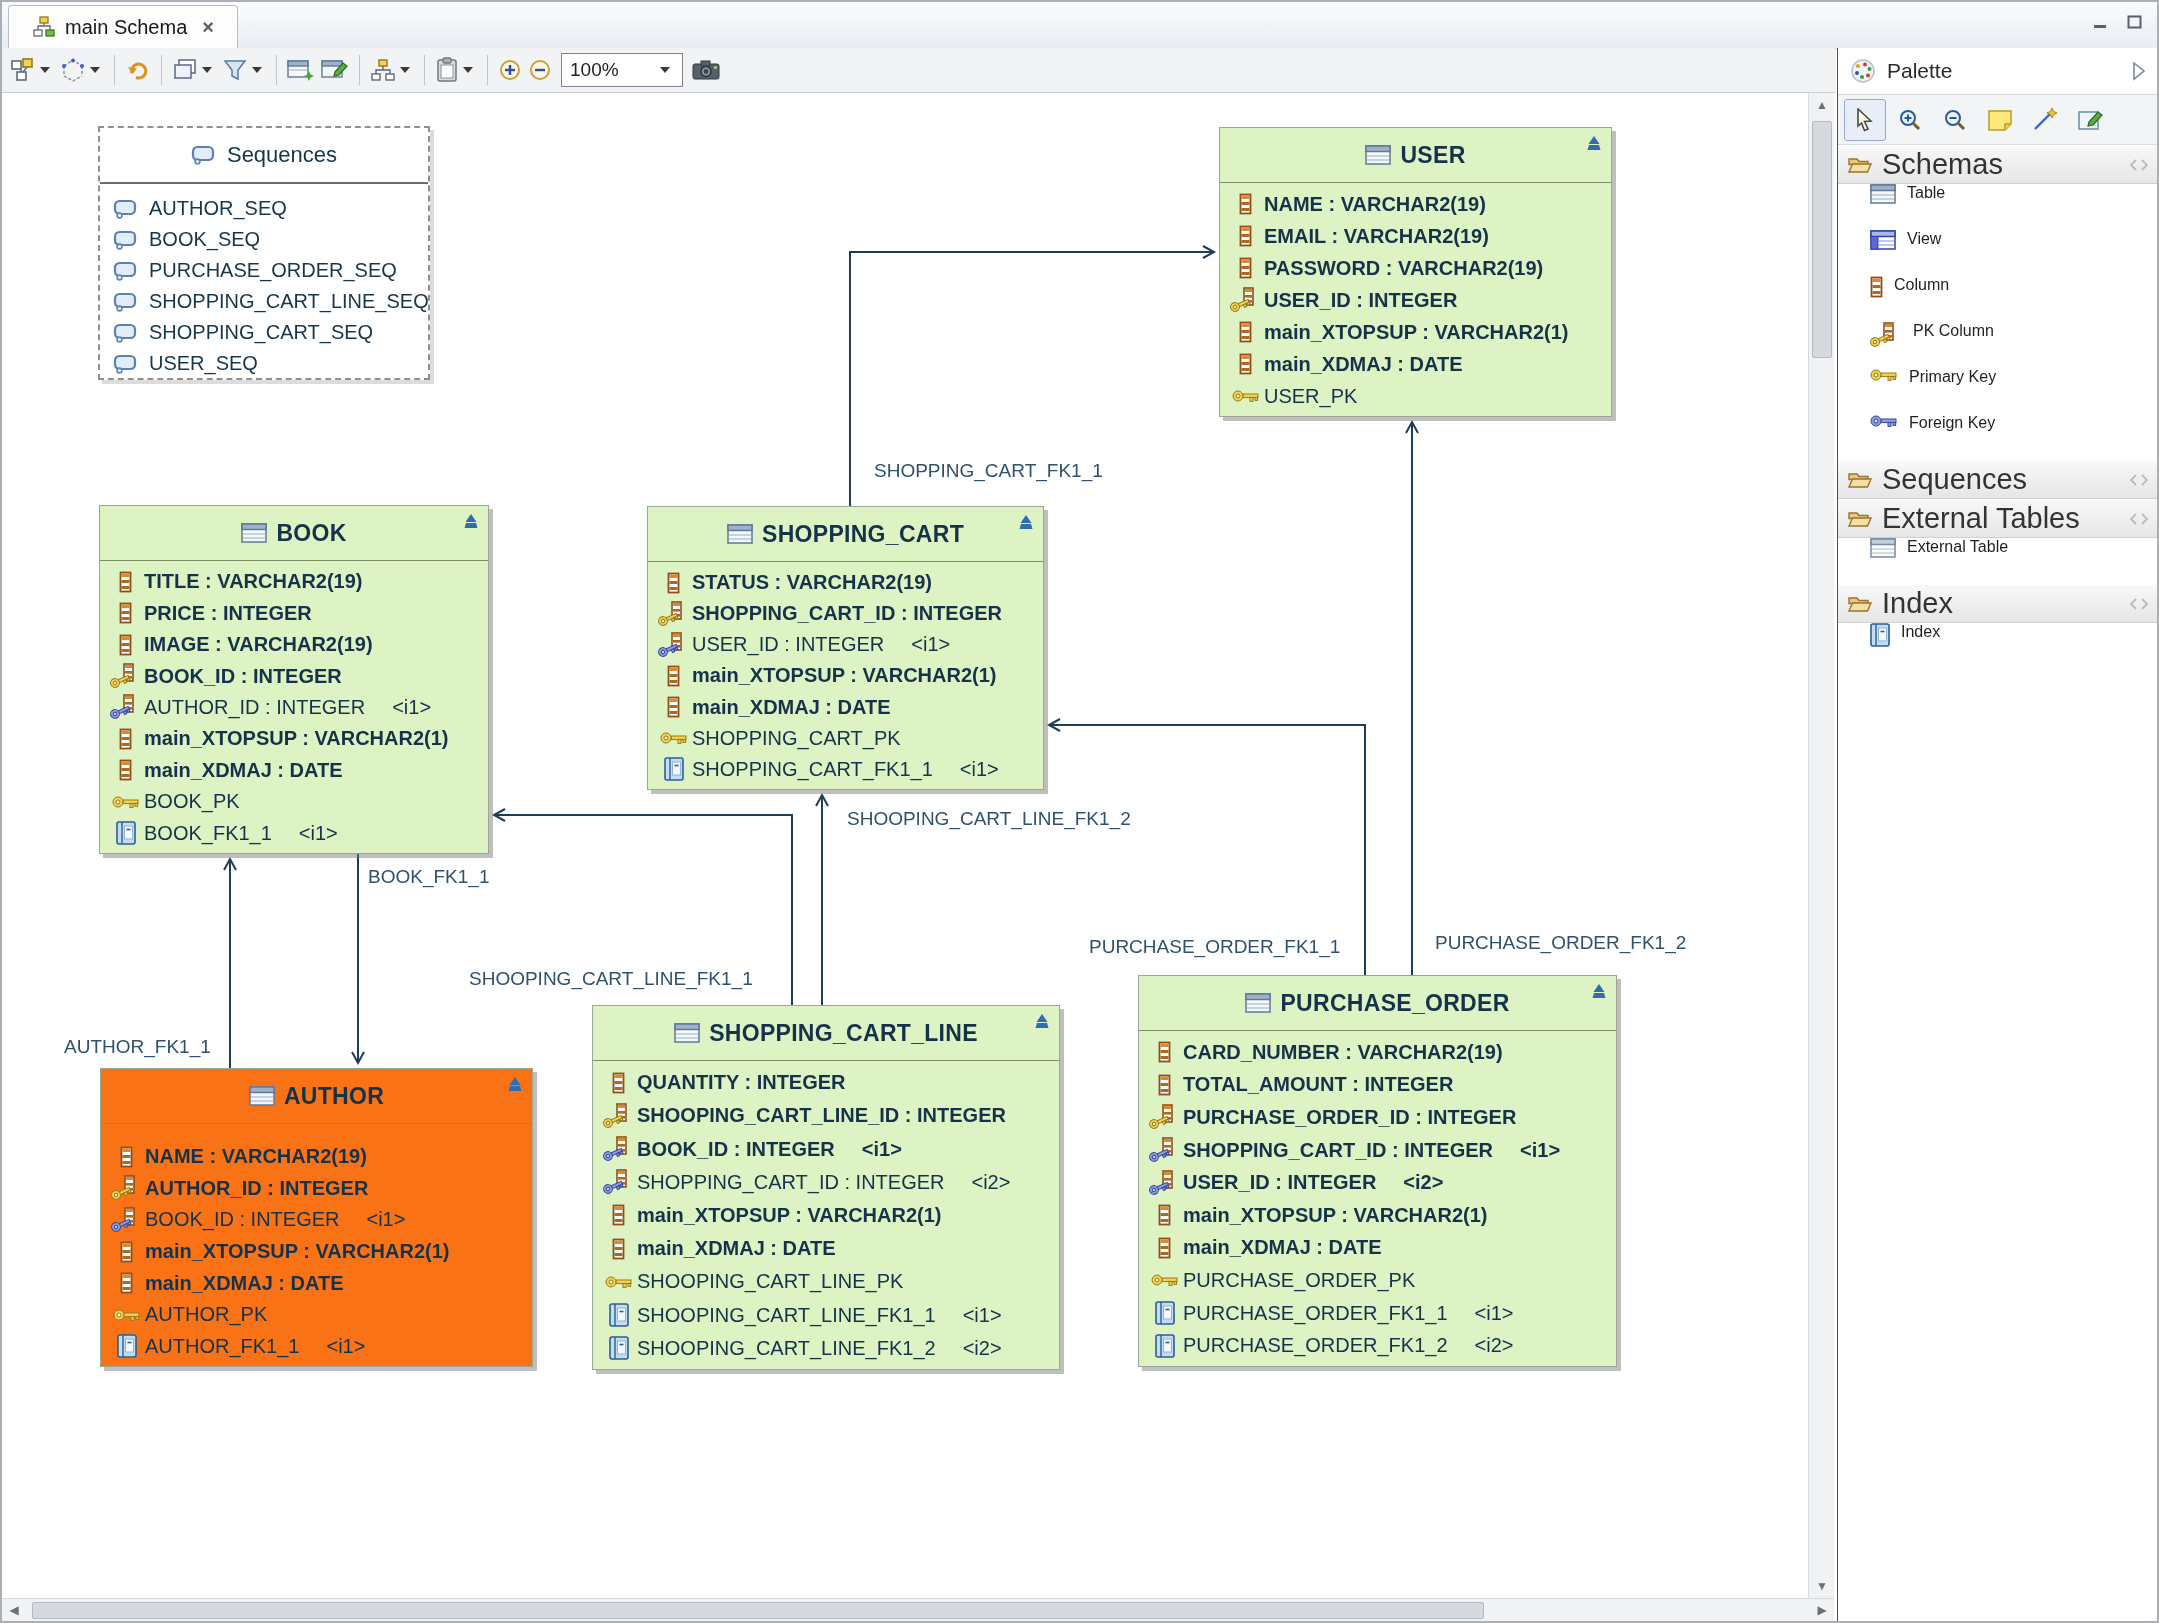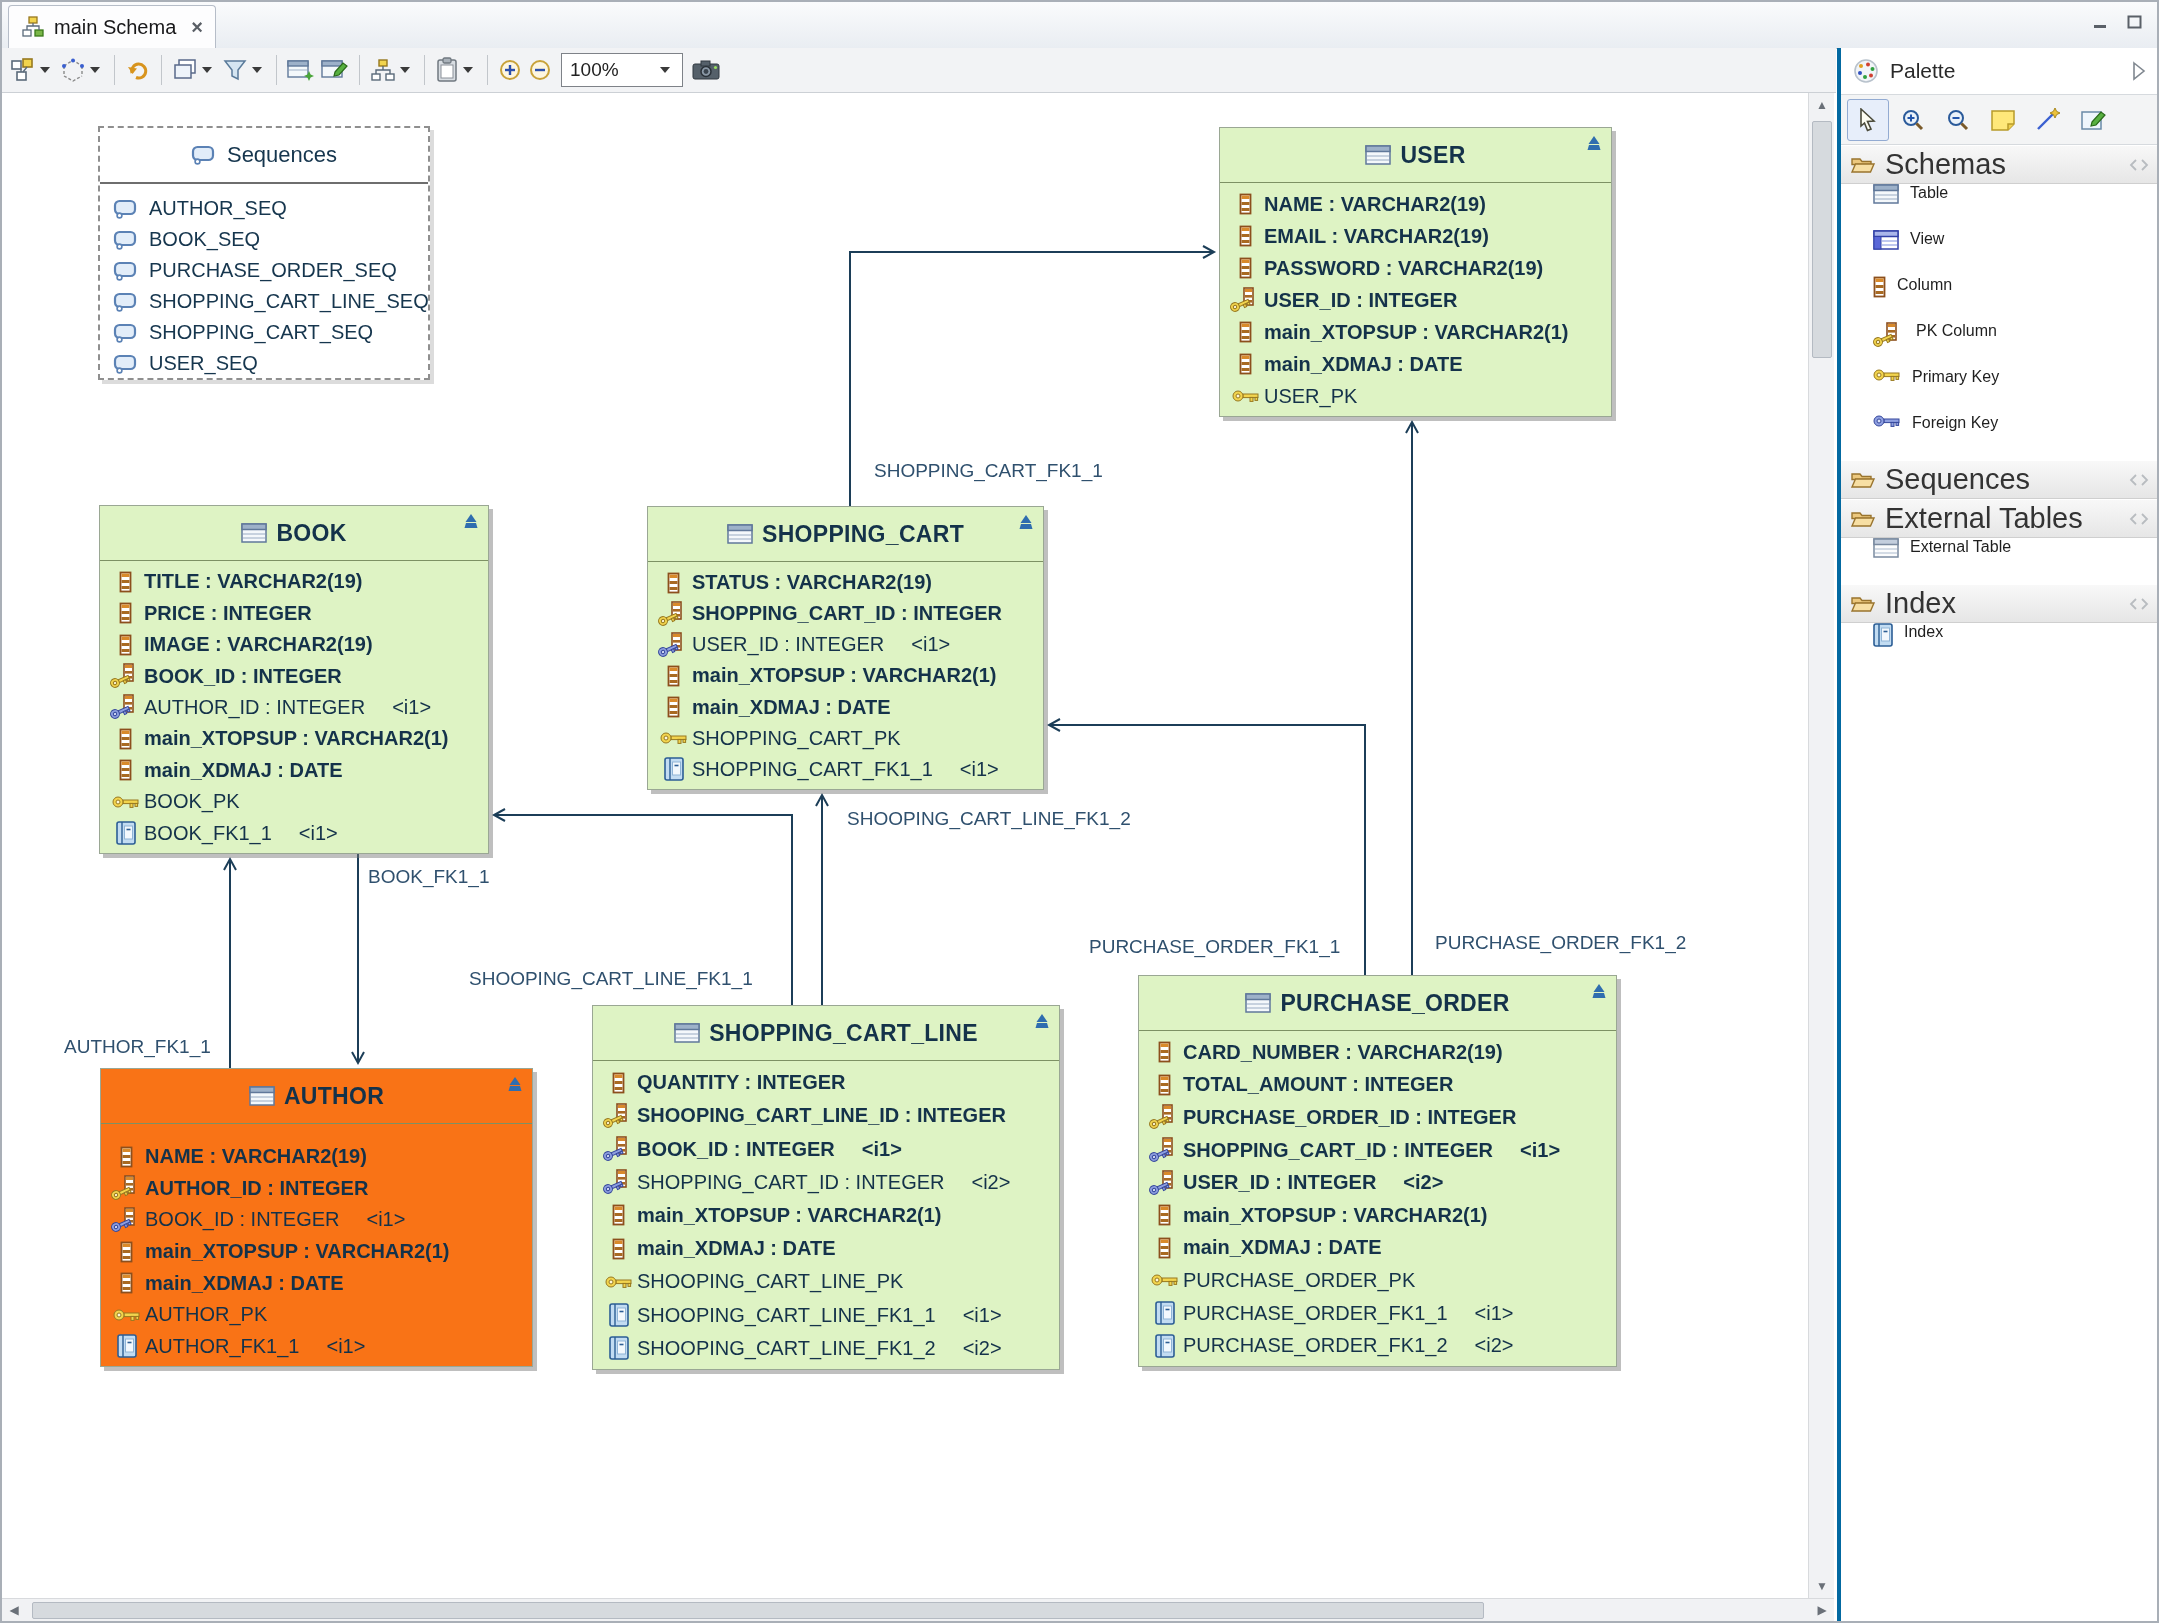--- a/index.html
+++ b/index.html
@@ -3,21 +3,21 @@
 <meta charset="utf-8">
 <style>
   html,body{margin:0;padding:0;background:#c9cdd3;}
   #app{position:relative;width:2159px;height:1623px;background:#ffffff;border:2px solid #a9afb7;
        box-sizing:border-box;font-family:"Liberation Sans","DejaVu Sans",sans-serif;overflow:hidden;}
 
   
   #tabbar{position:absolute;left:0;top:0;width:2155px;height:46px;
           background:linear-gradient(#fafbfc,#e9edf2);border-bottom:1px solid #c6ccd4;z-index:5;}
   #tab{position:absolute;left:6px;top:3px;height:42px;display:flex;align-items:center;gap:9px;
-       padding:0 12px;background:#fdfdfe;border:1px solid #b6bdc8;border-bottom:none;
+       padding:0 23px;background:#fdfdfe;border:1px solid #b6bdc8;border-bottom:none;
        border-radius:4px 4px 0 0;}
   #tab-label{font-size:20px;color:#18181a;}
   #tab-close{font-size:20px;font-weight:bold;color:#5a5f66;margin-left:6px;cursor:default;}
   #win-controls{position:absolute;right:12px;top:10px;display:flex;gap:14px;}
   #win-controls span{line-height:0;}
 
   
   #toolbar{position:absolute;left:0;top:46px;width:1834px;height:45px;background:#f2f3f5;
            border-bottom:1px solid #ccd0d5;display:flex;align-items:center;padding:0 5px;
            box-sizing:border-box;z-index:5;}
@@ -61,21 +61,21 @@
   #hscroll{position:absolute;left:0;top:1596px;width:1832px;height:23px;background:#f1f2f4;
            border-top:1px solid #d8dadd;box-sizing:border-box;z-index:4;}
   .sbtn{position:absolute;color:#6a7078;font-size:12px;display:flex;align-items:center;justify-content:center;}
   #vthumb{position:absolute;left:3px;top:28px;width:18px;height:235px;background:#d6dade;
           border:1px solid #b4bac2;border-radius:2px;}
   #hthumb{position:absolute;left:30px;top:3px;width:1450px;height:15px;background:#d6dade;
           border:1px solid #b4bac2;border-radius:2px;}
 
   
   #palette{position:absolute;left:1835px;top:46px;width:322px;height:1573px;background:#fff;
-           border-left:4px solid #0369a1;box-sizing:border-box;z-index:5;}
+           border-left:1px solid #0369a1;box-sizing:border-box;z-index:5;}
   #pal-hdr{height:46px;display:flex;align-items:center;gap:11px;padding:0 12px;border-bottom:1px solid #d6dade;}
   #pal-title{font-size:21px;color:#2a2a2a;flex:1;}
   #pal-tools{height:49px;display:flex;align-items:center;gap:3px;padding:0 6px;background:#f3f4f5;
              border-bottom:1px solid #d6dade;}
   .ptool{width:42px;height:42px;display:flex;align-items:center;justify-content:center;border-radius:3px;box-sizing:border-box;}
   .ptool.sel{background:#e7eefa;border:1px solid #93abd2;}
   .psec-h{height:37px;display:flex;align-items:center;gap:9px;padding:0 9px;
           background:linear-gradient(#f8f8f8,#e6e6e6);border-bottom:1px solid #cfcfcf;
           border-top:1px solid #ffffff;font-size:29px;color:#333;}
   .psec-h .plabel{flex:1;}

